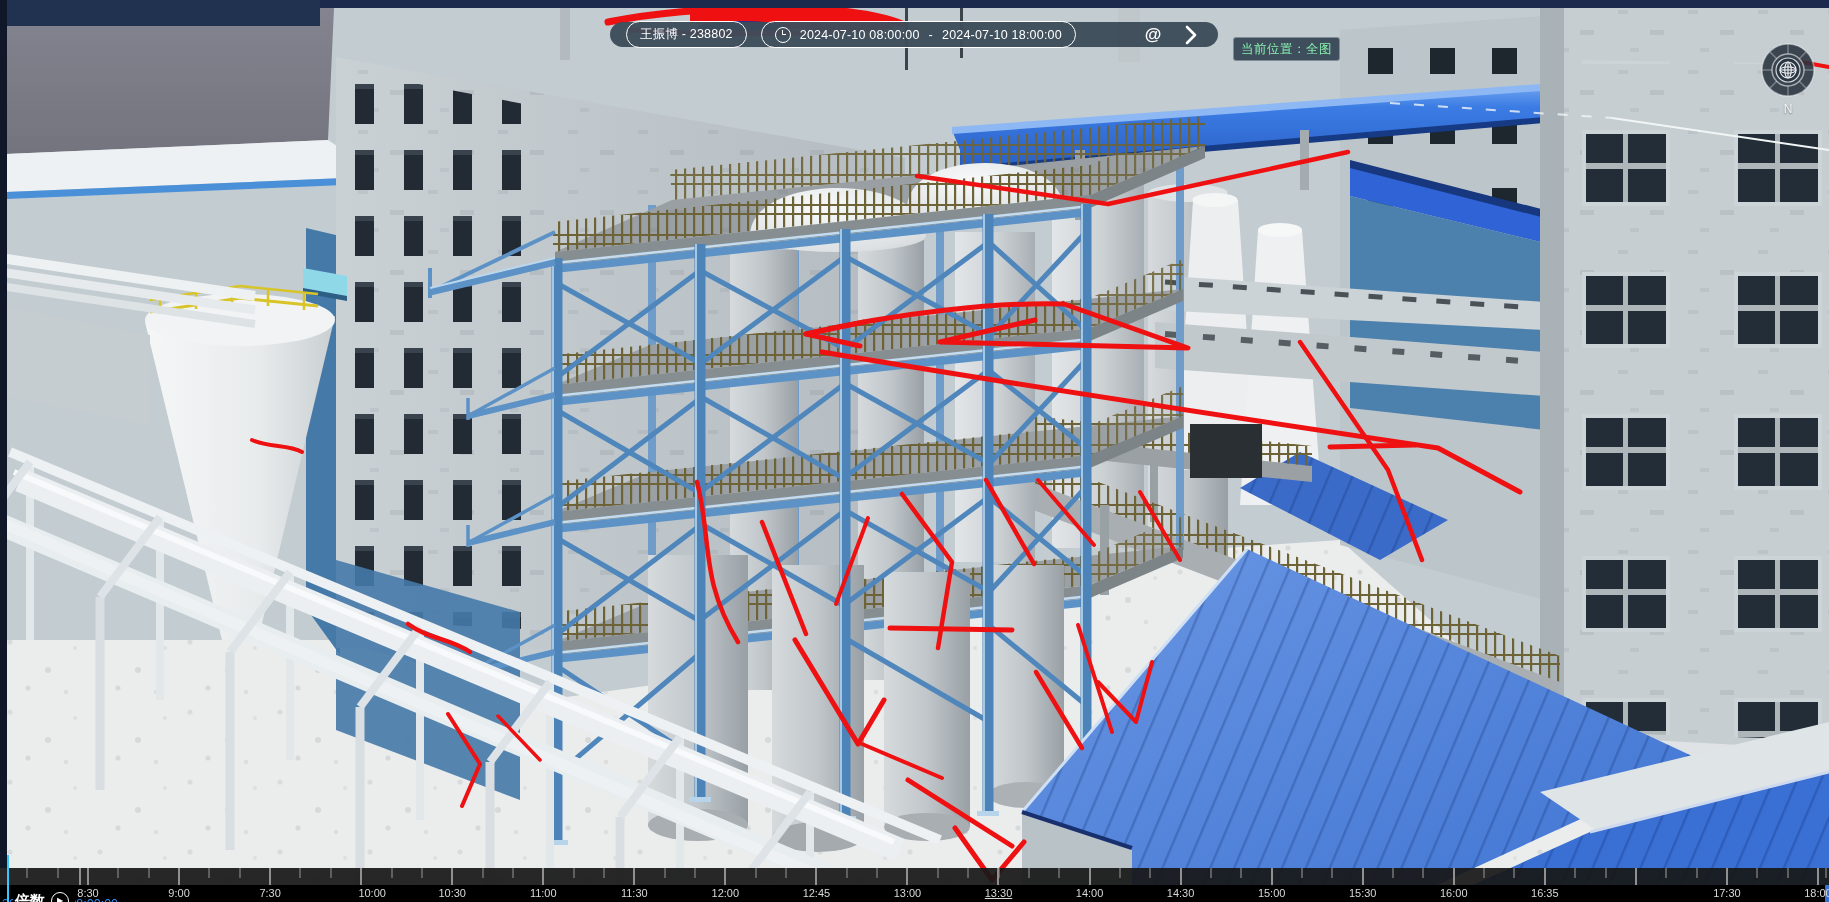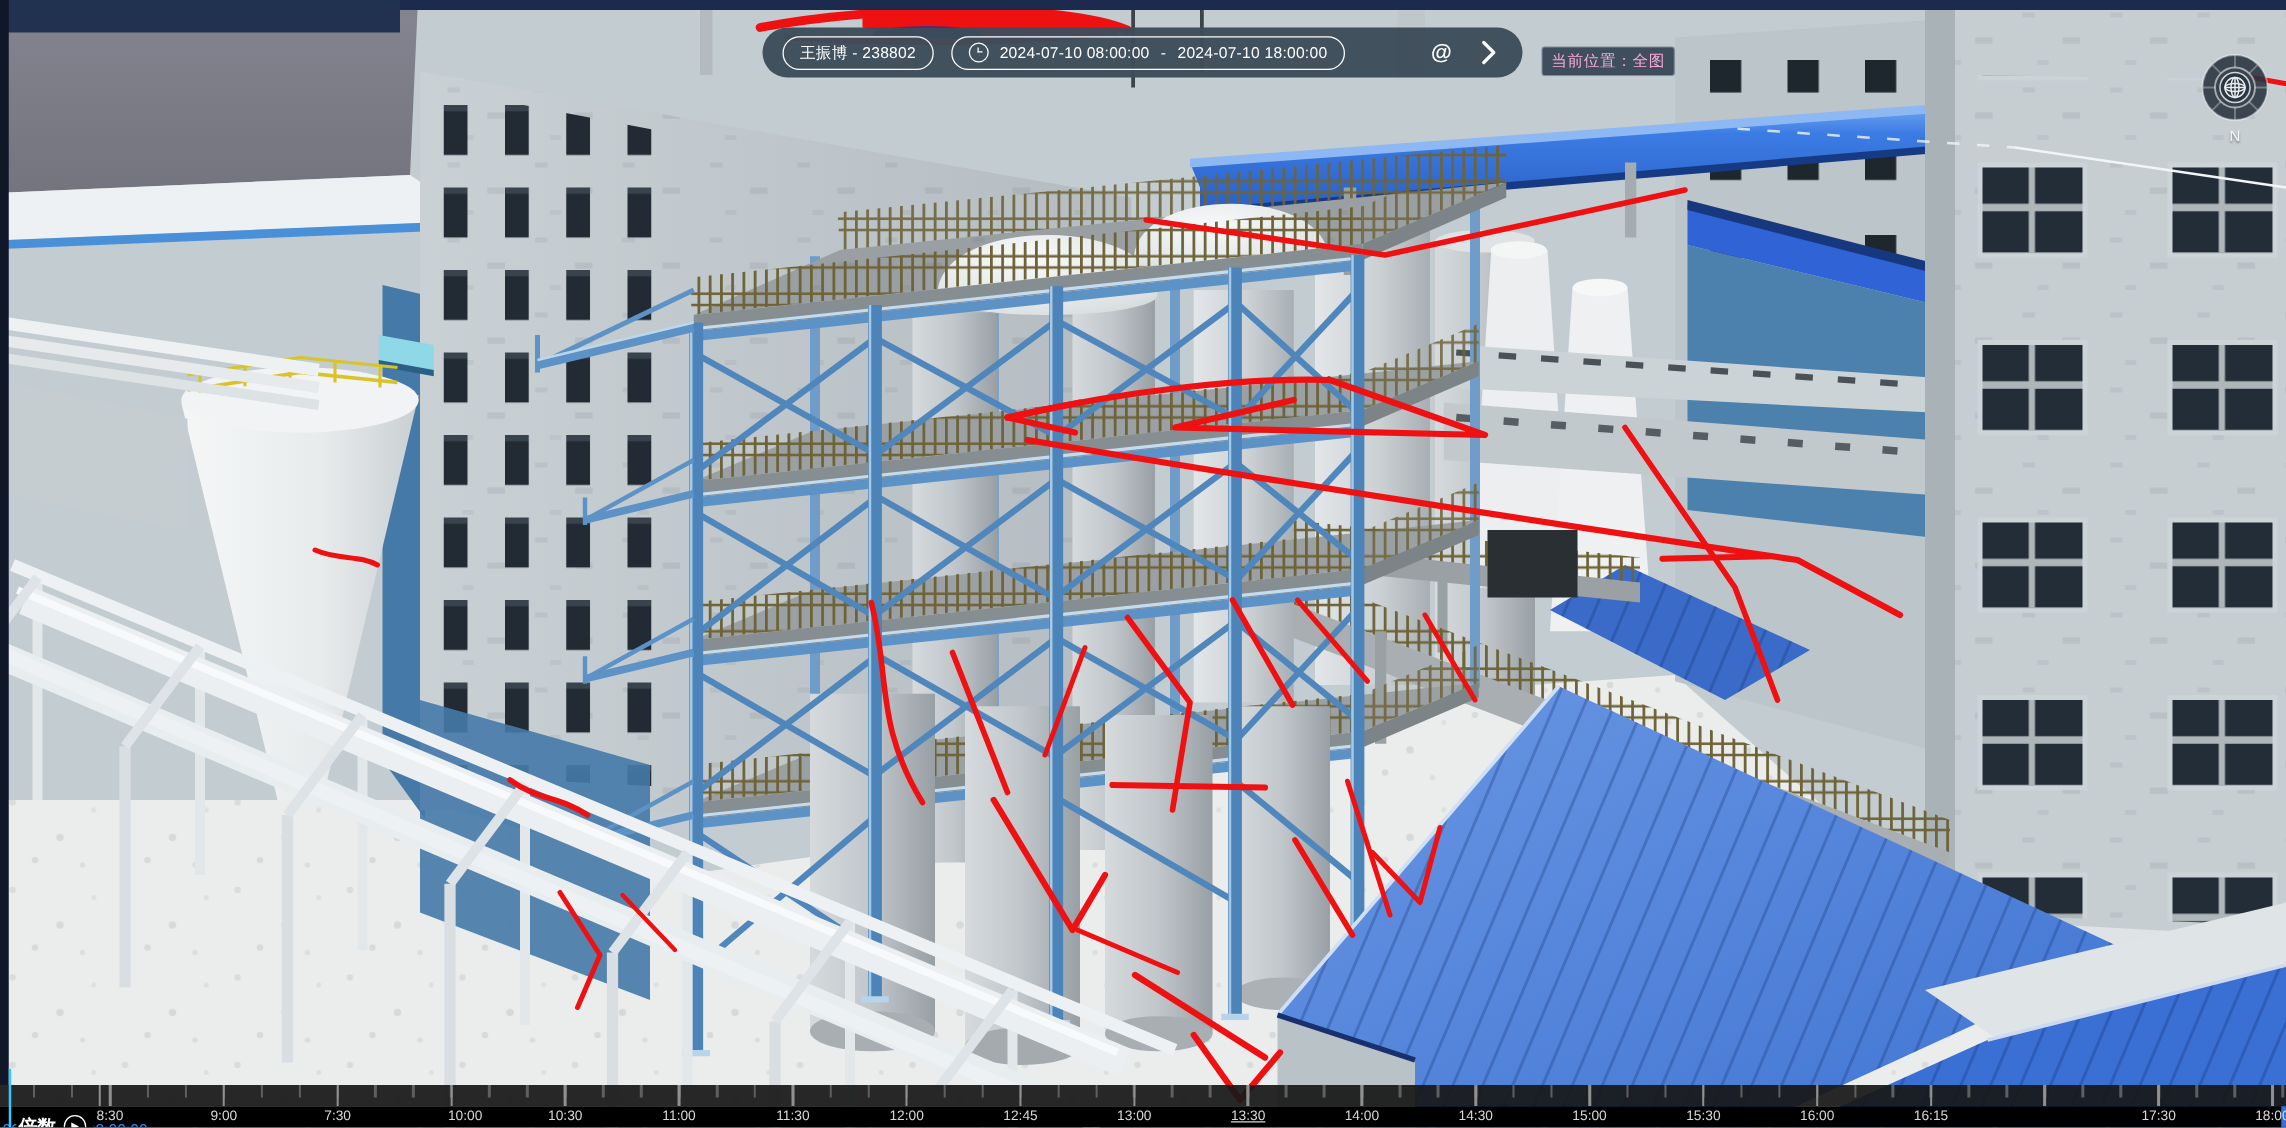--- a/index.html
+++ b/index.html
@@ -1,36 +1,36 @@
 <!DOCTYPE html>
 <html><head>
 <meta charset="utf-8">
 <style>
   html,body{margin:0;padding:0;background:#000;}
   .viewport{position:relative;width:1829px;height:902px;overflow:hidden;
     background:#c2ccd1;font-family:"Liberation Sans","DejaVu Sans",sans-serif;}
   .scene{position:absolute;inset:0;}
 
   
-  .top-bar{position:absolute;left:610px;top:22px;width:608px;height:40px;
+  .top-bar{position:absolute;left:610px;top:22px;width:608px;height:25px;
     background:rgba(62,76,90,.97);border-radius:20px;display:flex;align-items:center;
     padding:0 16px;box-sizing:border-box;gap:14px;z-index:40;}
   .pill{height:25px;border:1.5px solid #fff;border-radius:14px;color:#fff;
     display:flex;align-items:center;justify-content:center;font-size:12.5px;
     padding:0 13px;white-space:nowrap;letter-spacing:.2px;}
   .pill.time{gap:9px;}
   .clock{width:14px;height:14px;border:1.4px solid #fff;border-radius:50%;position:relative;flex:0 0 auto;}
   .clock:before{content:"";position:absolute;left:6px;top:2.5px;width:1.4px;height:4.5px;background:#fff;}
   .clock:after{content:"";position:absolute;left:6px;top:6px;width:4px;height:1.4px;background:#fff;}
   .spacer{flex:1;}
   .locate-btn{width:26px;height:26px;border-radius:50%;color:#fff;display:flex;
     align-items:center;justify-content:center;font-size:17px;font-weight:bold;cursor:pointer;flex:0 0 auto;}
   .next-btn{width:22px;height:26px;color:#fff;display:flex;align-items:center;justify-content:center;cursor:pointer;flex:0 0 auto;}
   .loc-badge{position:absolute;left:1233px;top:37px;height:22px;background:#3e4e5d;
-    border:1px solid rgba(255,255,255,.35);border-radius:3px;color:#f9a8d4;font-size:12.5px;
+    border:1px solid rgba(255,255,255,.35);border-radius:3px;color:#86efac;font-size:12.5px;
     display:flex;align-items:center;padding:0 7px;z-index:40;letter-spacing:.5px;}
 
   
   .compass{position:absolute;left:1755px;top:42px;width:66px;height:76px;z-index:40;cursor:pointer;}
   .compass .north{position:absolute;left:50%;top:60px;transform:translateX(-50%);
     color:#f2f5f7;font-size:12px;text-shadow:0 1px 2px rgba(0,0,0,.4);}
 
   
   .timeline{position:absolute;left:0;right:0;bottom:0;height:34px;z-index:20;}
   .tl-ticks{position:absolute;left:0;right:0;top:0;height:17px;background:rgba(24,24,24,.93);}
@@ -512,21 +512,21 @@
         <span class="tl-label" style="left: 634.3px;">11:30</span>
         <span class="tl-label" style="left: 725.35px;">12:00</span>
         <span class="tl-label" style="left: 816.4px;">12:45</span>
         <span class="tl-label" style="left: 907.45px;">13:00</span>
         <span class="tl-label" style="left: 998.5px; text-decoration: underline;">13:30</span>
         <span class="tl-label" style="left: 1089.55px;">14:00</span>
         <span class="tl-label" style="left: 1180.6px;">14:30</span>
         <span class="tl-label" style="left: 1271.65px;">15:00</span>
         <span class="tl-label" style="left: 1362.7px;">15:30</span>
         <span class="tl-label" style="left: 1453.75px;">16:00</span>
-        <span class="tl-label" style="left: 1544.8px;">16:15</span>
+        <span class="tl-label" style="left: 1544.8px;">16:35</span>
         <span class="tl-label" style="left: 1635.85px; margin-top: 28px;">17:00</span>
         <span class="tl-label" style="left: 1726.9px;">17:30</span>
         <span class="tl-label" style="left: 1817.95px;">18:00</span>
       </div>
 </div>
 <div class="playhead"></div>
 
 <span class="pb-time">2024-07-10 08:00:00</span>
 <div class="pb-controls">
   <span class="pb-speed">倍数</span>

